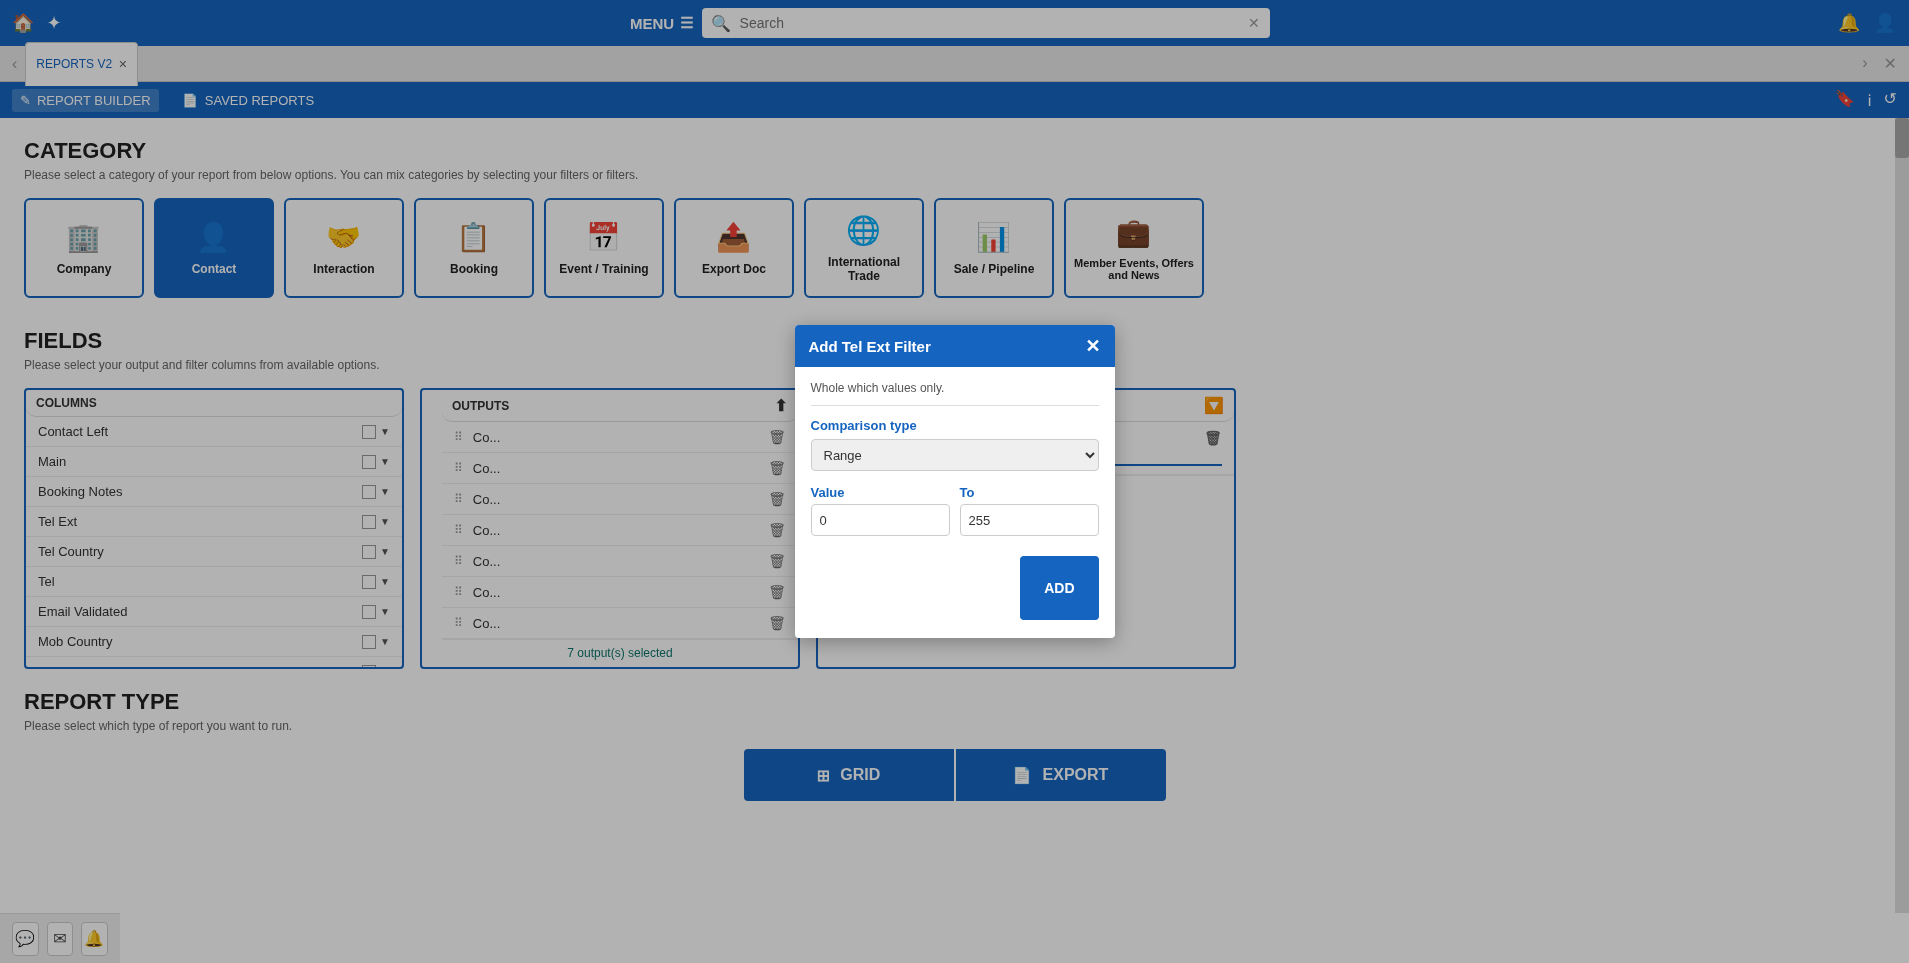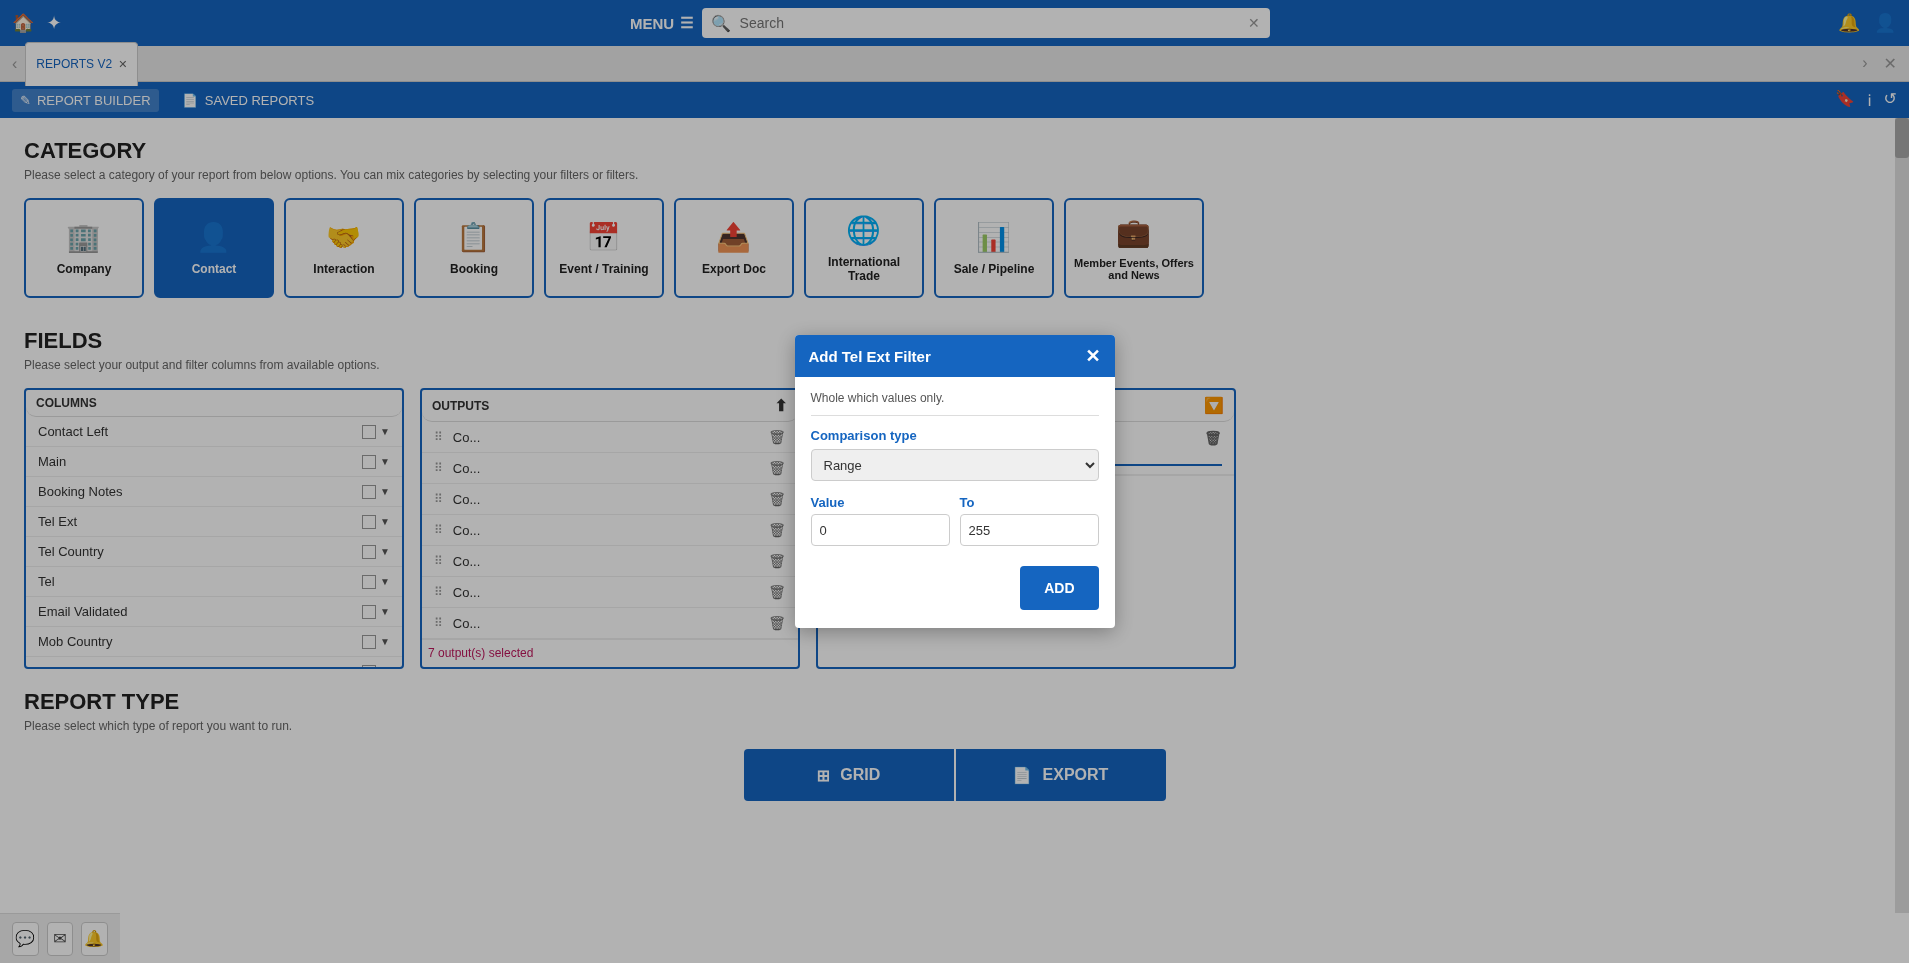--- a/index.html
+++ b/index.html
@@ -155,21 +155,21 @@
       cursor: pointer;
     }
     .panel-row-controls { display: flex; align-items: center; gap: 4px; }
     .checkbox { width: 14px; height: 14px; border: 1px solid #999; background: white; }
     .dropdown-arrow { font-size: 10px; color: #555; }
     .drag-handle { color: #999; font-size: 12px; margin-right: 4px; }
 
     .outputs-panel .panel-row { display: flex; gap: 6px; align-items: center; }
     .delete-icon { color: #666; cursor: pointer; font-size: 14px; }
 
-    .panel-footer { padding: 6px; font-size: 12px; color: #be185d; border-top: 1px solid #eee; }
+    .panel-footer { text-align: center; padding: 6px; font-size: 12px; color: #0f766e; border-top: 1px solid #eee; }
 
     
     .filter-item { padding: 8px 12px; border-bottom: 1px solid #eee; }
     .filter-title { font-size: 13px; color: #333; font-weight: bold; display: flex; justify-content: space-between; }
     .filter-value { font-size: 12px; color: #555; margin-top: 2px; border-bottom: 2px solid #1565c0; padding-bottom: 2px; }
 
     
     .report-type { margin-top: 20px; }
     .btn-row { display: flex; gap: 0; justify-content: center; margin-top: 16px; }
     .btn-grid, .btn-export {
@@ -240,21 +240,21 @@
       font-size: 13px;
       padding: 0 8px;
       color: #333;
     }
     .modal-footer { display: flex; justify-content: flex-end; padding: 6px 0 4px 0; }
     .btn-add {
       background: #1565c0;
       color: white;
       border: none;
       border-radius: 4px;
-      padding: 14px 24px;
+      padding: 24px 24px;
       font-size: 14px;
       font-weight: bold;
       cursor: pointer;
     }
 
     
     .bottom-bar {
       position: fixed;
       bottom: 0;
       left: 0;
@@ -464,21 +464,21 @@
         <div class="panel-row">
           <span>Mob</span>
           <div class="panel-row-controls">
             <div class="checkbox"></div>
             <span class="dropdown-arrow">▼</span>
           </div>
         </div>
       </div>
     </div>
 
-    <div class="panel outputs-panel" style="max-width:380px;">
+    <div class="panel outputs-panel" style="max-width:380px;padding-left:20px;">
       <div class="panel-header">
         <span>OUTPUTS</span>
         <span style="font-size:16px;cursor:pointer;">⬆</span>
       </div>
       <div class="panel-body">
         <div class="panel-row">
           <span class="drag-handle">⠿</span>
           <span style="flex:1;">Co...</span>
           <span class="delete-icon">🗑</span>
         </div>

